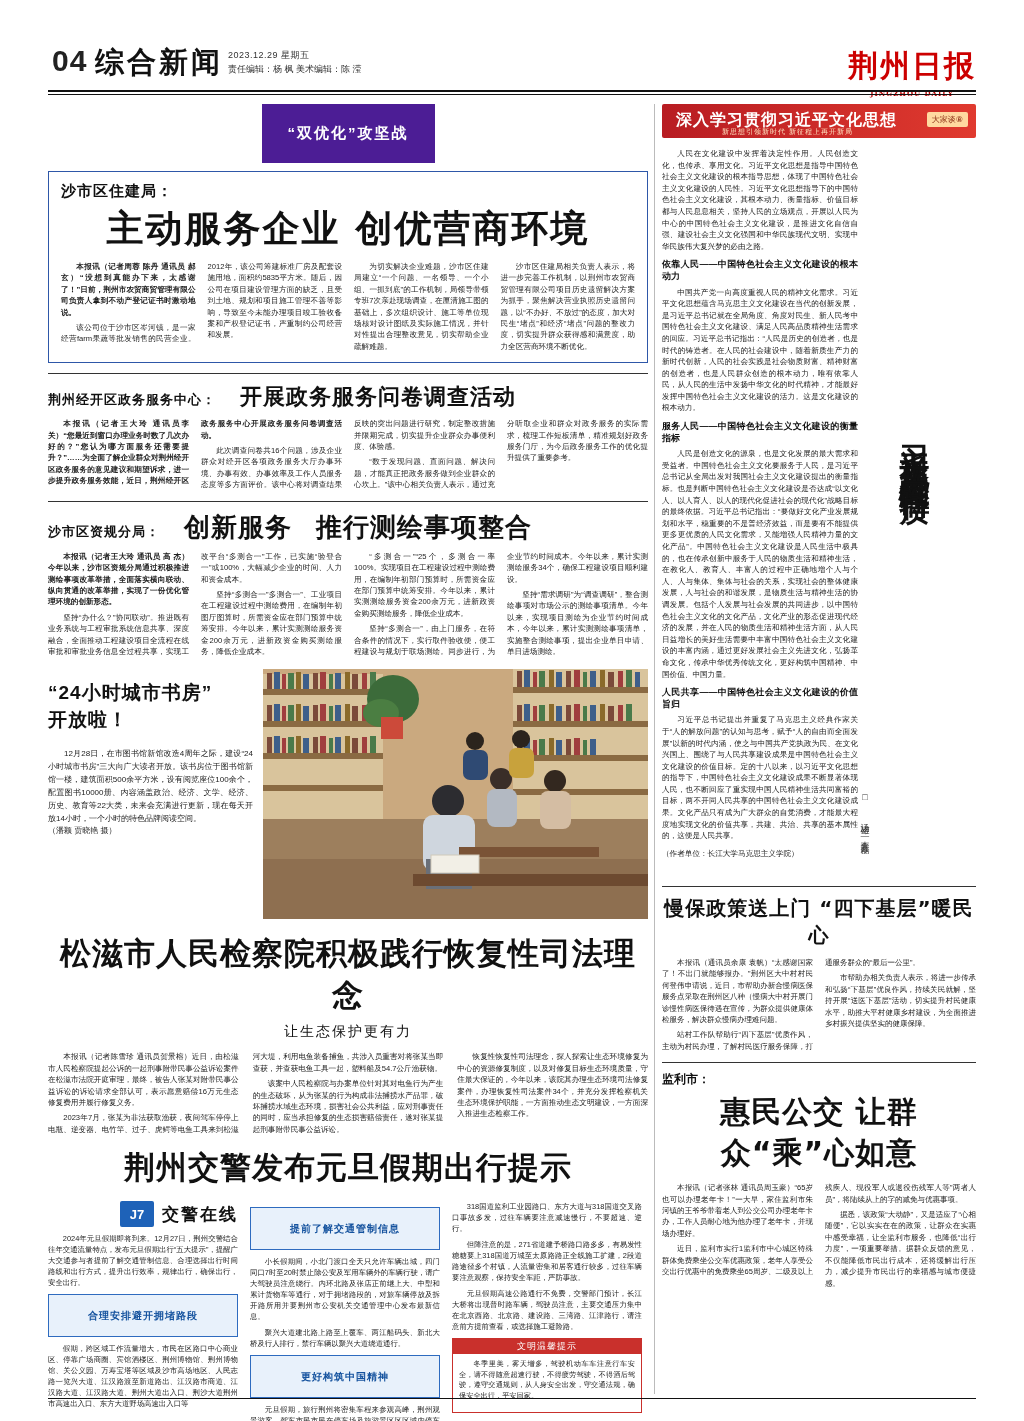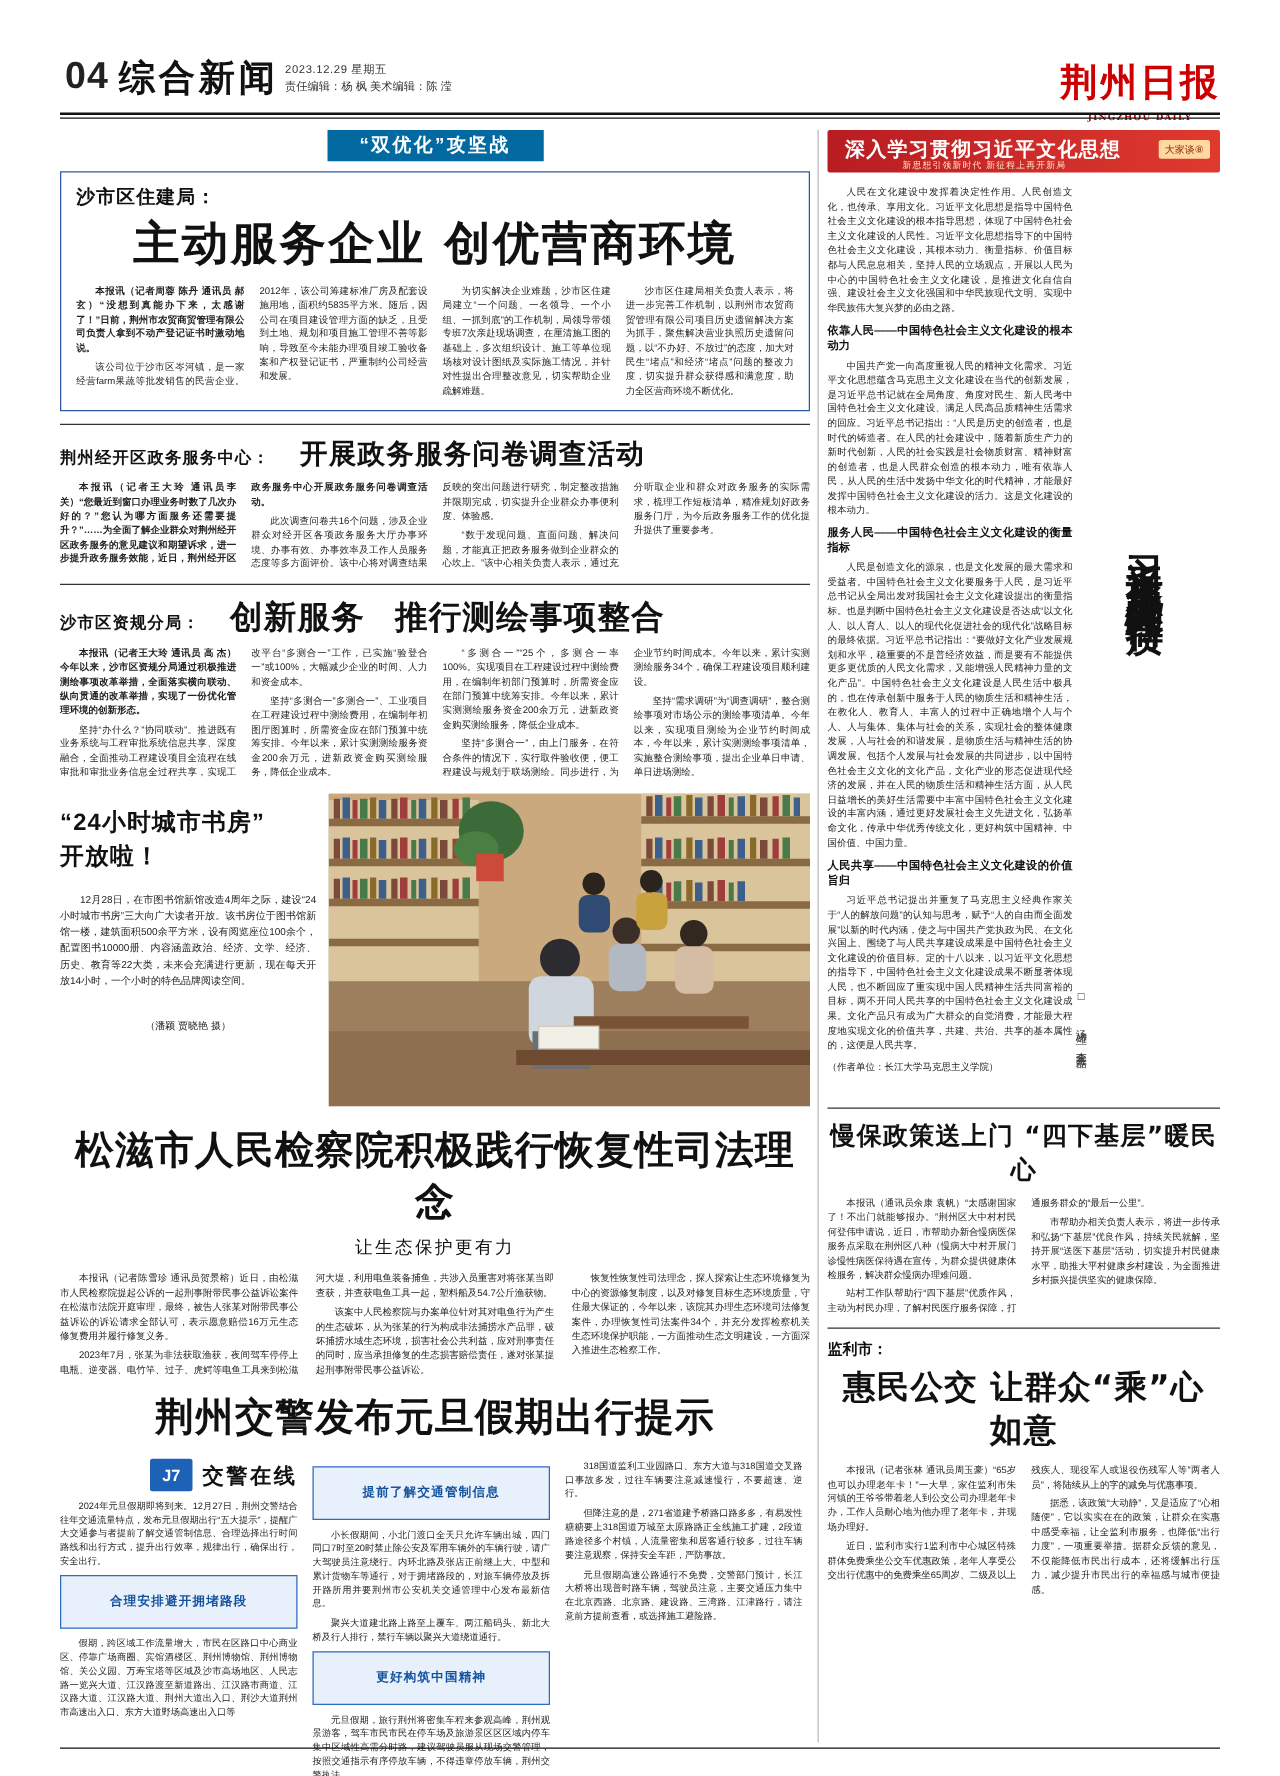--- a/index.html
+++ b/index.html
@@ -20,22 +20,22 @@
   .mast-rule2{position:absolute;left:48px;top:94px;width:928px;height:1px;background:#111;}
 
   
   .colL{position:absolute;left:48px;top:104px;width:600px;}
   .colR{position:absolute;left:662px;top:104px;width:314px;}
   .vrule{position:absolute;left:654px;top:104px;width:1px;height:1290px;background:#bbb;}
 
   
   .redbanner{width:600px;text-align:center;}
   .redbanner .tag{
-    display:inline-block;background:#0369a1;color:#fff;font-size:15px;font-weight:bold;
-    padding:3px 26px;letter-spacing:2px;
+    display:inline-block;background:#4c1d95;color:#fff;font-size:15px;font-weight:bold;
+    padding:20px 26px;letter-spacing:2px;
   }
   .box1{border:1px solid #2e57a8;margin-top:8px;padding:10px 12px 10px 12px;}
   .b1-kicker{font-size:15px;color:#111;font-weight:bold;letter-spacing:1px;margin-bottom:6px;}
   .b1-head{font-size:37px;font-weight:bold;color:#111;letter-spacing:2px;text-align:center;line-height:44px;margin:2px 0 10px;font-family:"DejaVu Sans",sans-serif;}
   .cols4{column-count:4;column-gap:12px;font-size:7.6px;line-height:11.4px;color:#222;text-align:justify;}
   .cols4 p{margin:0 0 4px;text-indent:2em;}
   .cols4 .lead{font-weight:bold;}
 
   .hr-thin{height:1px;background:#333;margin:10px 0 8px;}
 
@@ -43,21 +43,21 @@
   .sub-kicker{font-size:13px;font-weight:bold;color:#111;letter-spacing:1px;}
   .sub-title{font-size:22px;font-weight:bold;color:#111;letter-spacing:1px;font-family:"DejaVu Sans",sans-serif;}
 
   .sub-title-big{font-size:26px;font-weight:bold;color:#111;letter-spacing:1px;font-family:"DejaVu Sans",sans-serif;}
 
   
   .photo-wrap{position:relative;margin-top:10px;height:250px;}
   .photo-caption{position:absolute;left:0;top:10px;width:205px;}
   .pc-title{font-size:19px;font-weight:bold;color:#111;line-height:27px;letter-spacing:1px;}
   .pc-body{margin-top:14px;font-size:8px;line-height:13px;color:#222;text-align:justify;text-indent:2em;}
-  .pc-sign{margin-top:24px;font-size:8px;color:#222;text-align:center;}
+  .pc-sign{margin-top:0;font-size:8px;color:#222;text-align:left;}
   .photo{position:absolute;left:215px;top:0;width:385px;height:250px;overflow:hidden;background:#8b7355;}
 
   
   .head2{font-size:31px;font-weight:bold;color:#111;text-align:center;letter-spacing:1px;margin-top:14px;font-family:"DejaVu Sans",sans-serif;}
   .head2-sub{font-size:14px;color:#111;text-align:center;letter-spacing:2px;margin-top:6px;}
   .cols3{column-count:3;column-gap:14px;font-size:7.6px;line-height:11.4px;color:#222;text-align:justify;margin-top:10px;}
   .cols3 p{margin:0 0 4px;text-indent:2em;}
 
   
   .head3{font-size:31px;font-weight:bold;color:#111;text-align:center;letter-spacing:1px;margin-top:12px;font-family:"DejaVu Sans",sans-serif;}
@@ -90,21 +90,21 @@
   .rvert .vtitle{
     writing-mode:vertical-rl;text-orientation:upright;font-size:30px;font-weight:bold;color:#111;
     letter-spacing:4px;height:600px;margin:0 auto;font-family:"DejaVu Sans",sans-serif;
   }
   .rvert .vby{writing-mode:vertical-rl;text-orientation:upright;font-size:9px;color:#333;letter-spacing:2px;margin-top:8px;height:120px;}
   .rsign{font-size:7.6px;color:#222;margin-top:6px;}
 
   .rhr{height:1px;background:#333;margin:10px 0 8px;}
   .rhead{font-size:20px;font-weight:bold;color:#111;text-align:center;letter-spacing:1px;font-family:"DejaVu Sans",sans-serif;}
   .rkicker{font-size:12px;font-weight:bold;color:#111;margin-top:8px;}
-  .rhead2{font-size:26px;font-weight:bold;color:#111;text-align:center;letter-spacing:1px;margin-top:4px;font-family:"DejaVu Sans",sans-serif;}
+  .rhead2{font-size:30px;font-weight:bold;color:#111;text-align:center;letter-spacing:1px;margin-top:4px;font-family:"DejaVu Sans",sans-serif;}
   .rcols2{column-count:2;column-gap:12px;font-size:7.5px;line-height:11.4px;color:#222;text-align:justify;margin-top:8px;}
   .rcols2 p{margin:0 0 4px;text-indent:2em;}
 
   .bot-rule{position:absolute;left:48px;top:1398px;width:928px;height:1px;background:#111;}
 </style>
 </head>
 <body>
 
 <div id="page">
 
@@ -363,20 +363,24 @@
           <p>聚兴大道建北路上路至上覆车、两江船码头、新北大桥及行人排行，禁行车辆以聚兴大道绕道通行。</p>
           <span class="badge">更好构筑中国精神</span>
           <p>元旦假期，旅行荆州将密集车程来参观高峰，荆州观景游客，驾车市民市民在停车场及旅游景区区区域内停车集中区域性高需分时路，建议驾驶员服从现场交警管理，按照交通指示有序停放车辆，不得违章停放车辆，荆州交警执法</p>
           <span class="badge">事故多发路段减速慢行</span>
           <p>荆州高速公路、荆防一级公路、271省道、318国道与现习边路不交路口、荆州318国道与省318国道洋交路口、</p>
         </div>
         <div class="tcol">
           <p>318国道监利工业园路口、东方大道与318国道交叉路口事故多发，过往车辆要注意减速慢行，不要超速、逆行。</p>
           <p>但降注意的是，271省道建予桥路口路多多，有易发性糖糖要上318国道万城至太原路路正全线施工扩建，2段道路途径多个村镇，人流量密集和居客通行较多，过往车辆要注意观察，保持安全车距，严防事故。</p>
           <p>元旦假期高速公路通行不免费，交警部门预计，长江大桥将出现普时路车辆，驾驶员注意，主要交通压力集中在北京西路、北京路、建设路、三湾路、江津路行，请注意前方提前查看，或选择施工避险路。</p>
+          <div class="noticebox">
+            <div class="nb-title">文明温馨提示</div>
+            <p>冬季里美，雾天增多，驾驶机动车车注意行车安全，请不得随意超速行驶，不得疲劳驾驶，不得酒后驾驶，遵守交通规则，从人身安全出发，守交通法规，确保安全出行，平安回家。</p>
+          </div>
         </div>
       </div>
     </div>
 
   </div>
 
   <div class="colR">
 
     <div class="rbanner">
       <span class="t">深入学习贯彻习近平文化思想</span>

